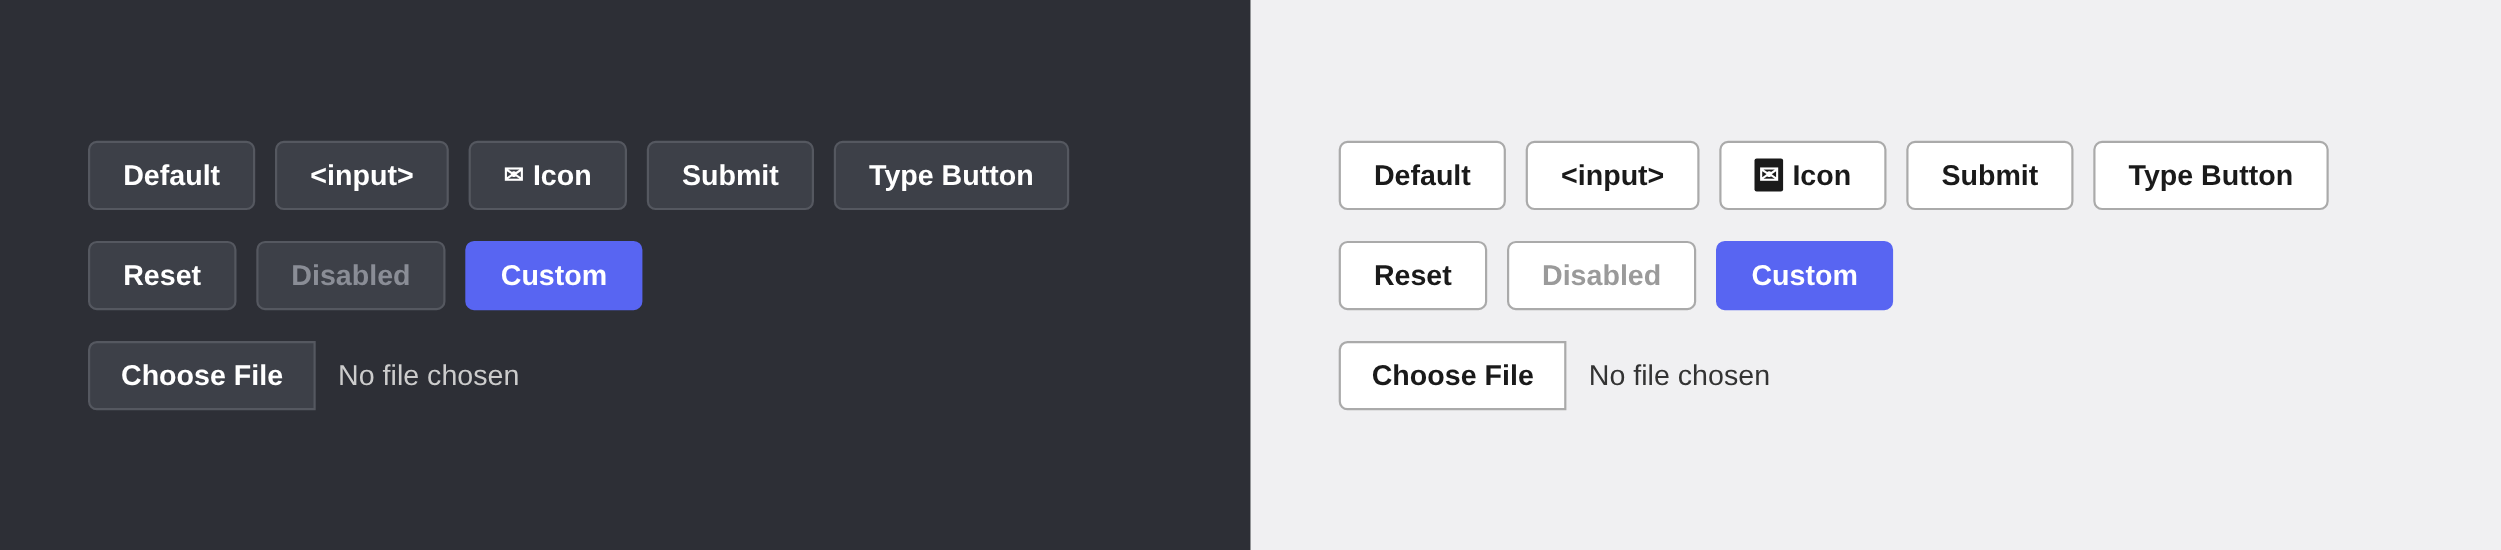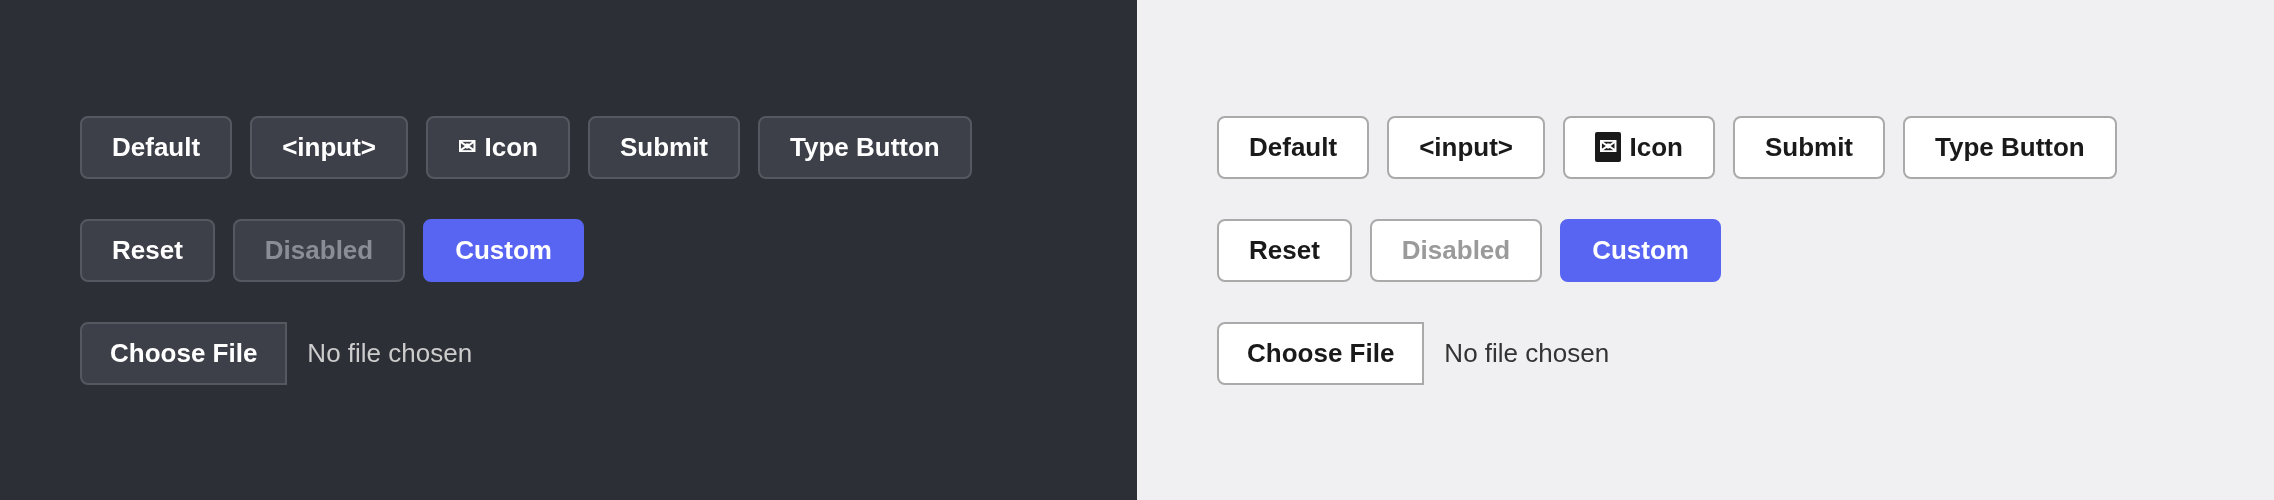--- a/index.html
+++ b/index.html
@@ -16,21 +16,21 @@
       overflow: hidden;
     }
 
     .panel {
       flex: 1;
       display: flex;
       flex-direction: column;
       justify-content: center;
       align-items: flex-start;
       padding: 60px 80px;
-      gap: 40px;
+      gap: 28px;
     }
 
     .panel-dark {
       background-color: #2d2f36;
     }
 
     .panel-light {
       background-color: #f0f0f2;
     }
 

